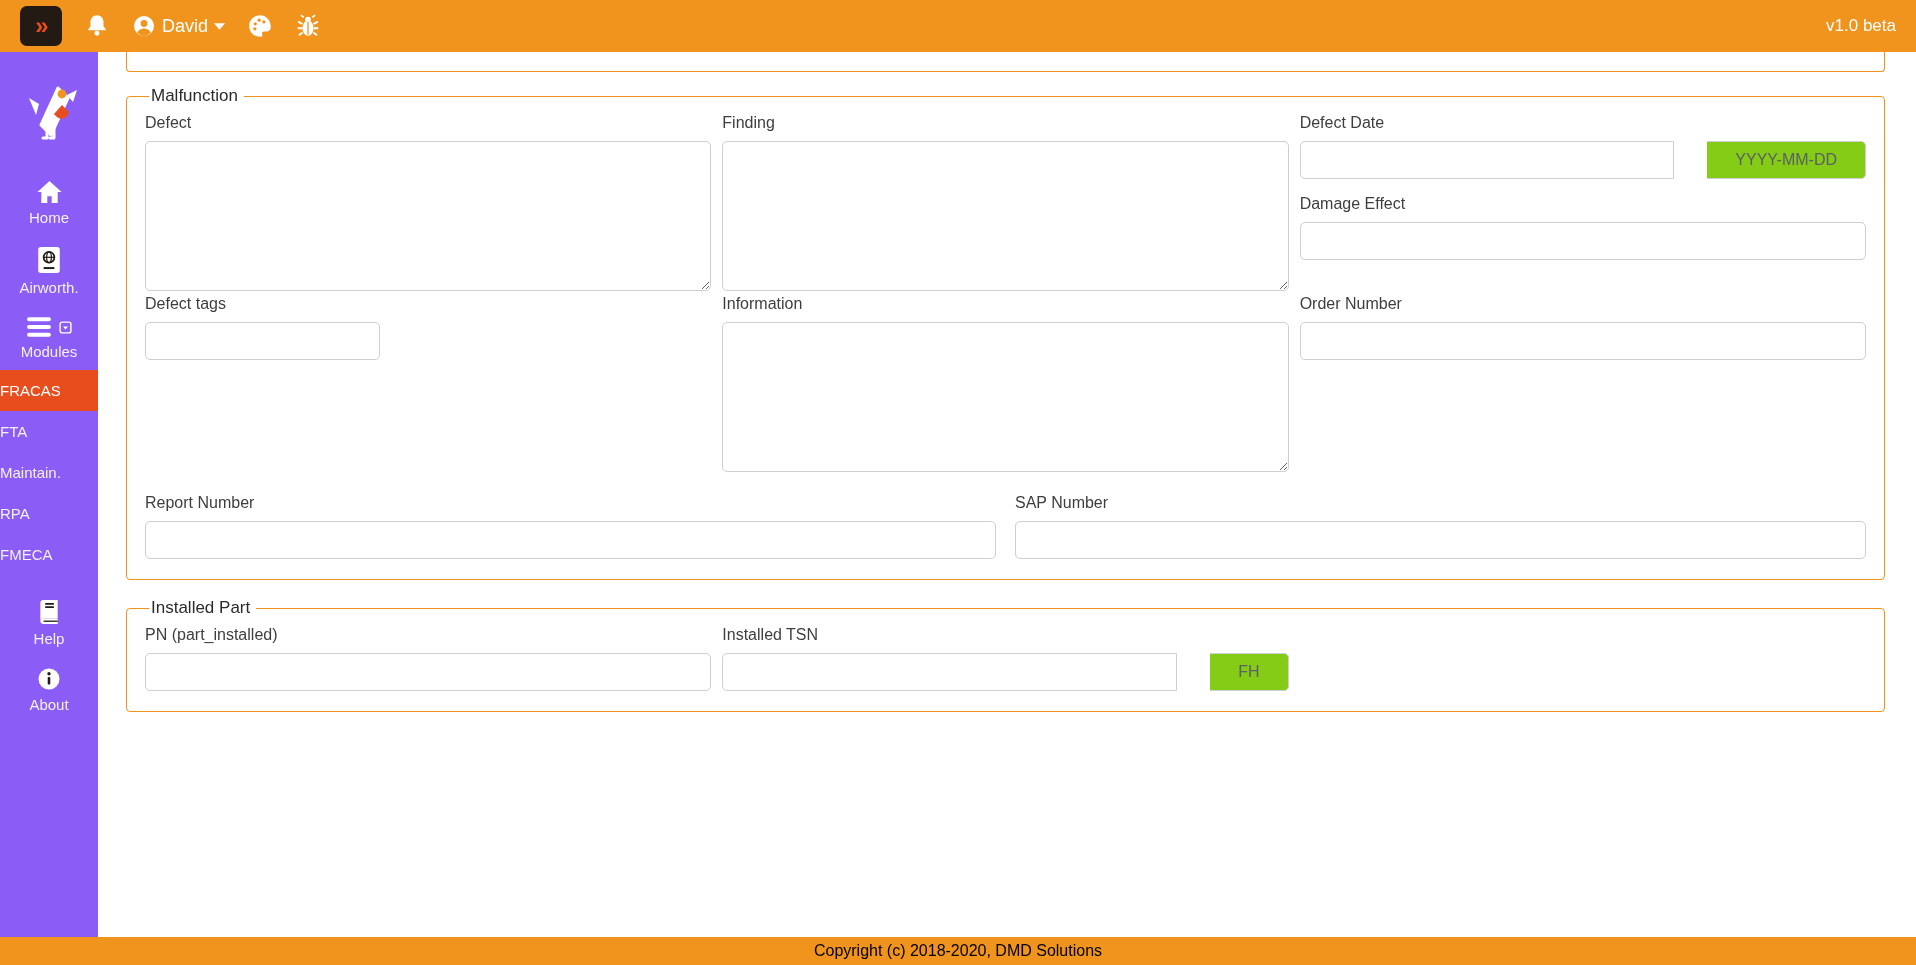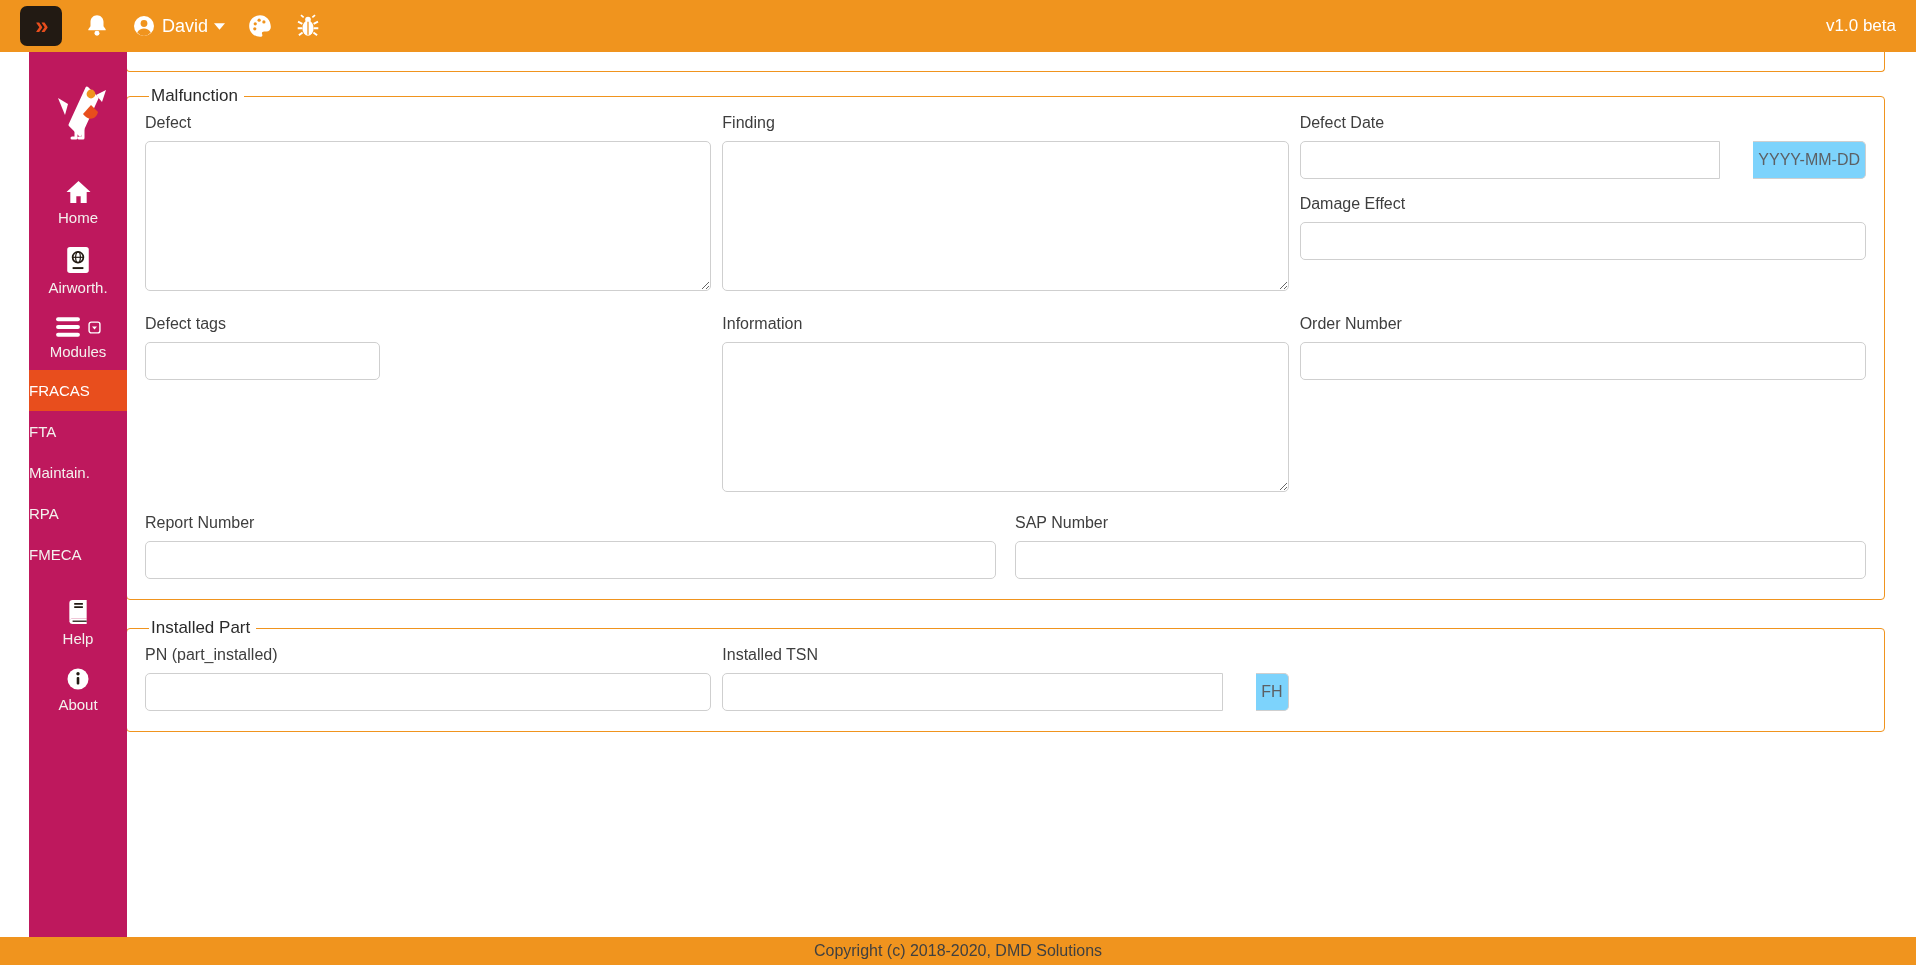--- a/index.html
+++ b/index.html
@@ -17,35 +17,35 @@
     display:flex; align-items:center; justify-content:center; letter-spacing:-2px;
   }
   .tb-icon{ margin-left:22px; display:flex; align-items:center; cursor:pointer; }
   .user-block{ margin-left:22px; display:flex; align-items:center; gap:6px; cursor:pointer;text-align:center; }
   .user-name{ font-size:18px; color:#fff; }
   .version{ margin-left:auto; font-size:17px; color:#fff; }
 
   
   .sidebar{
     position:absolute; top:52px; left:0; width:98px; bottom:28px;
-    background:#be185d; display:flex; flex-direction:column; align-items:center;
-    color:#f4f1ee; overflow:hidden; z-index:20;margin-left:29px;
+    background:#8b5cf6; display:flex; flex-direction:column; align-items:center;
+    color:#f4f1ee; overflow:hidden; z-index:20;
   }
   .logo{ margin-top:22px; margin-bottom:26px; }
   .nav-item{ display:flex; flex-direction:column; align-items:center; gap:5px;
     width:100%; padding:10px 0; cursor:pointer; }
   .nav-item .lbl{ font-size:15px; color:#f4f1ee; }
   .nav-text{ width:100%; text-align:left; padding:12px 0; font-size:15px; cursor:pointer; color:#f4f1ee; }
   .nav-text.active{ background:#E84E1D; color:#fff; }
   .modules-row{ display:flex; align-items:center; gap:7px; }
 
   
   .footer{
     position:absolute; left:0; bottom:0; width:1916px; height:28px;
-    background:#F0941E; color:#404040; display:flex; align-items:center; justify-content:center;
+    background:#F0941E; color:#000000; display:flex; align-items:center; justify-content:center;
     font-size:16px; z-index:40;
   }
 
   
   .main{
     position:absolute; top:52px; left:98px; right:0; bottom:28px;
     background:#fff; overflow:hidden; padding:0 31px 0 28px;
   }
   .prev-fieldset-remnant{
     height:20px; border-left:1px solid #F0941E; border-right:1px solid #F0941E;
@@ -53,36 +53,36 @@
   }
   fieldset{
     border:1px solid #F0941E; border-radius:4px;
     padding:8px 18px 20px 18px; margin-top:14px;
   }
   legend{
     font-size:17px; color:#2b2b2b; padding:0 6px 0 2px; margin-left:4px; font-weight:400;
   }
   .grid3{ display:grid; grid-template-columns:1fr 1fr 1fr; column-gap:11px; }
   .grid2{ display:grid; grid-template-columns:1fr 1fr; column-gap:19px; }
-  .mt20{ margin-top:20px; } .mt18{ margin-top:18px; } .mt16{ margin-top:16px; }
+  .mt20{ } .mt18{ margin-top:18px; } .mt16{ margin-top:16px; }
   label{ display:block; font-size:16px; color:#3e3e3e; margin-bottom:9px; }
   .form-control{
     width:100%; height:38px; border:1px solid #cfcfcf; border-radius:5px;
     font-size:16px; color:#495057; padding:6px 12px; background:#fff;
     font-family:"Liberation Sans", sans-serif;
   }
   textarea.form-control{ height:150px; resize:both; }
   textarea.tall{ height:170px; }
   .form-control:disabled, .form-control.disabled{ background:#ECECEA; }
   .input-group{ display:flex; width:100%; }
   .input-group .form-control{ flex:1; border-top-right-radius:0; border-bottom-right-radius:0; }
   .input-group-text{
-    background:#7dd3fc; border:1px solid #cfcfcf; border-left:none;
+    background:#84cc16; border:1px solid #cfcfcf; border-left:none;
     border-radius:0 5px 5px 0; display:flex; align-items:center;
-    padding:0 5px; font-size:16px; color:#5c6064; white-space:nowrap;margin-left:33px;
+    padding:0 28px; font-size:16px; color:#5c6064; white-space:nowrap;margin-left:33px;
   }
   .w235{ width:235px; }
   svg{ display:block; }
 </style>
 </head>
 <body>
 
 <header class="topbar">
   <button class="collapse-btn">
     <span>»</span>

